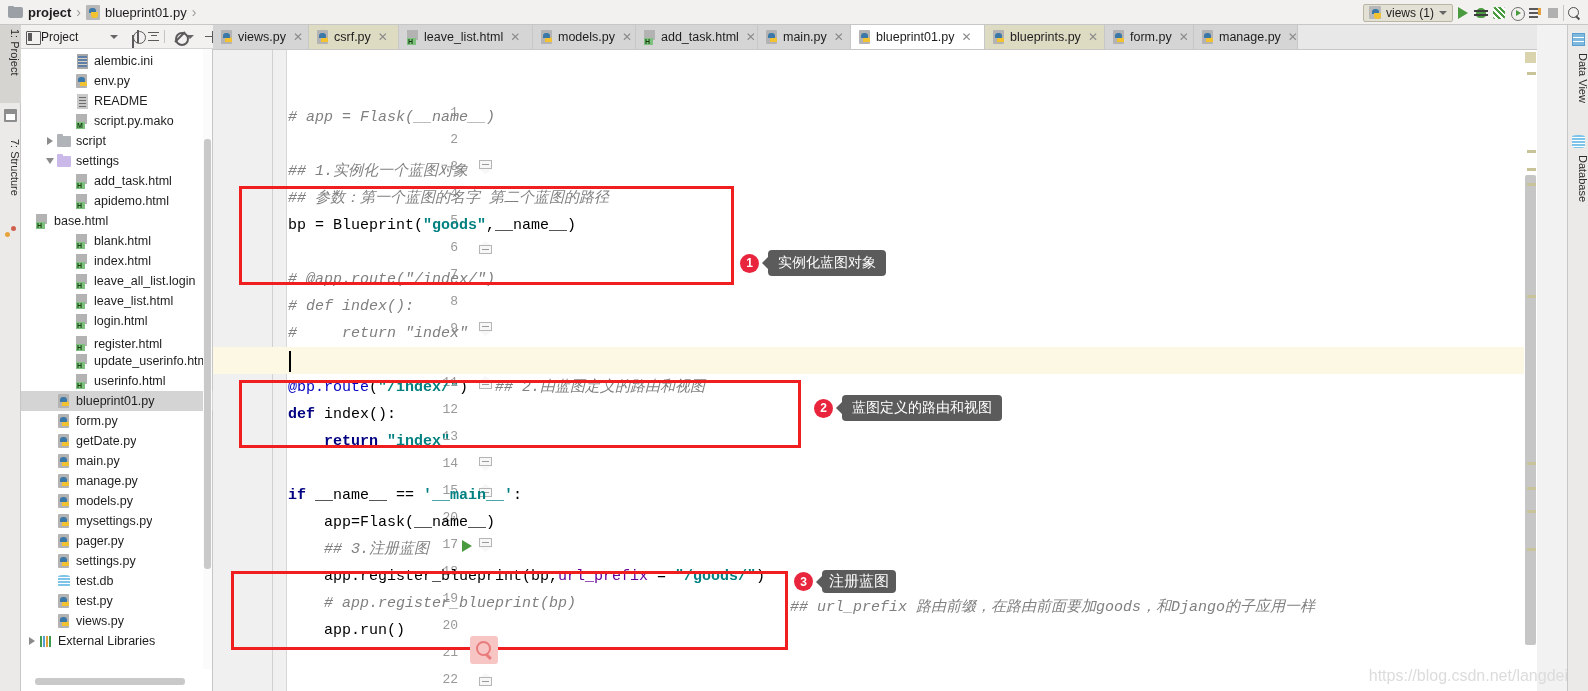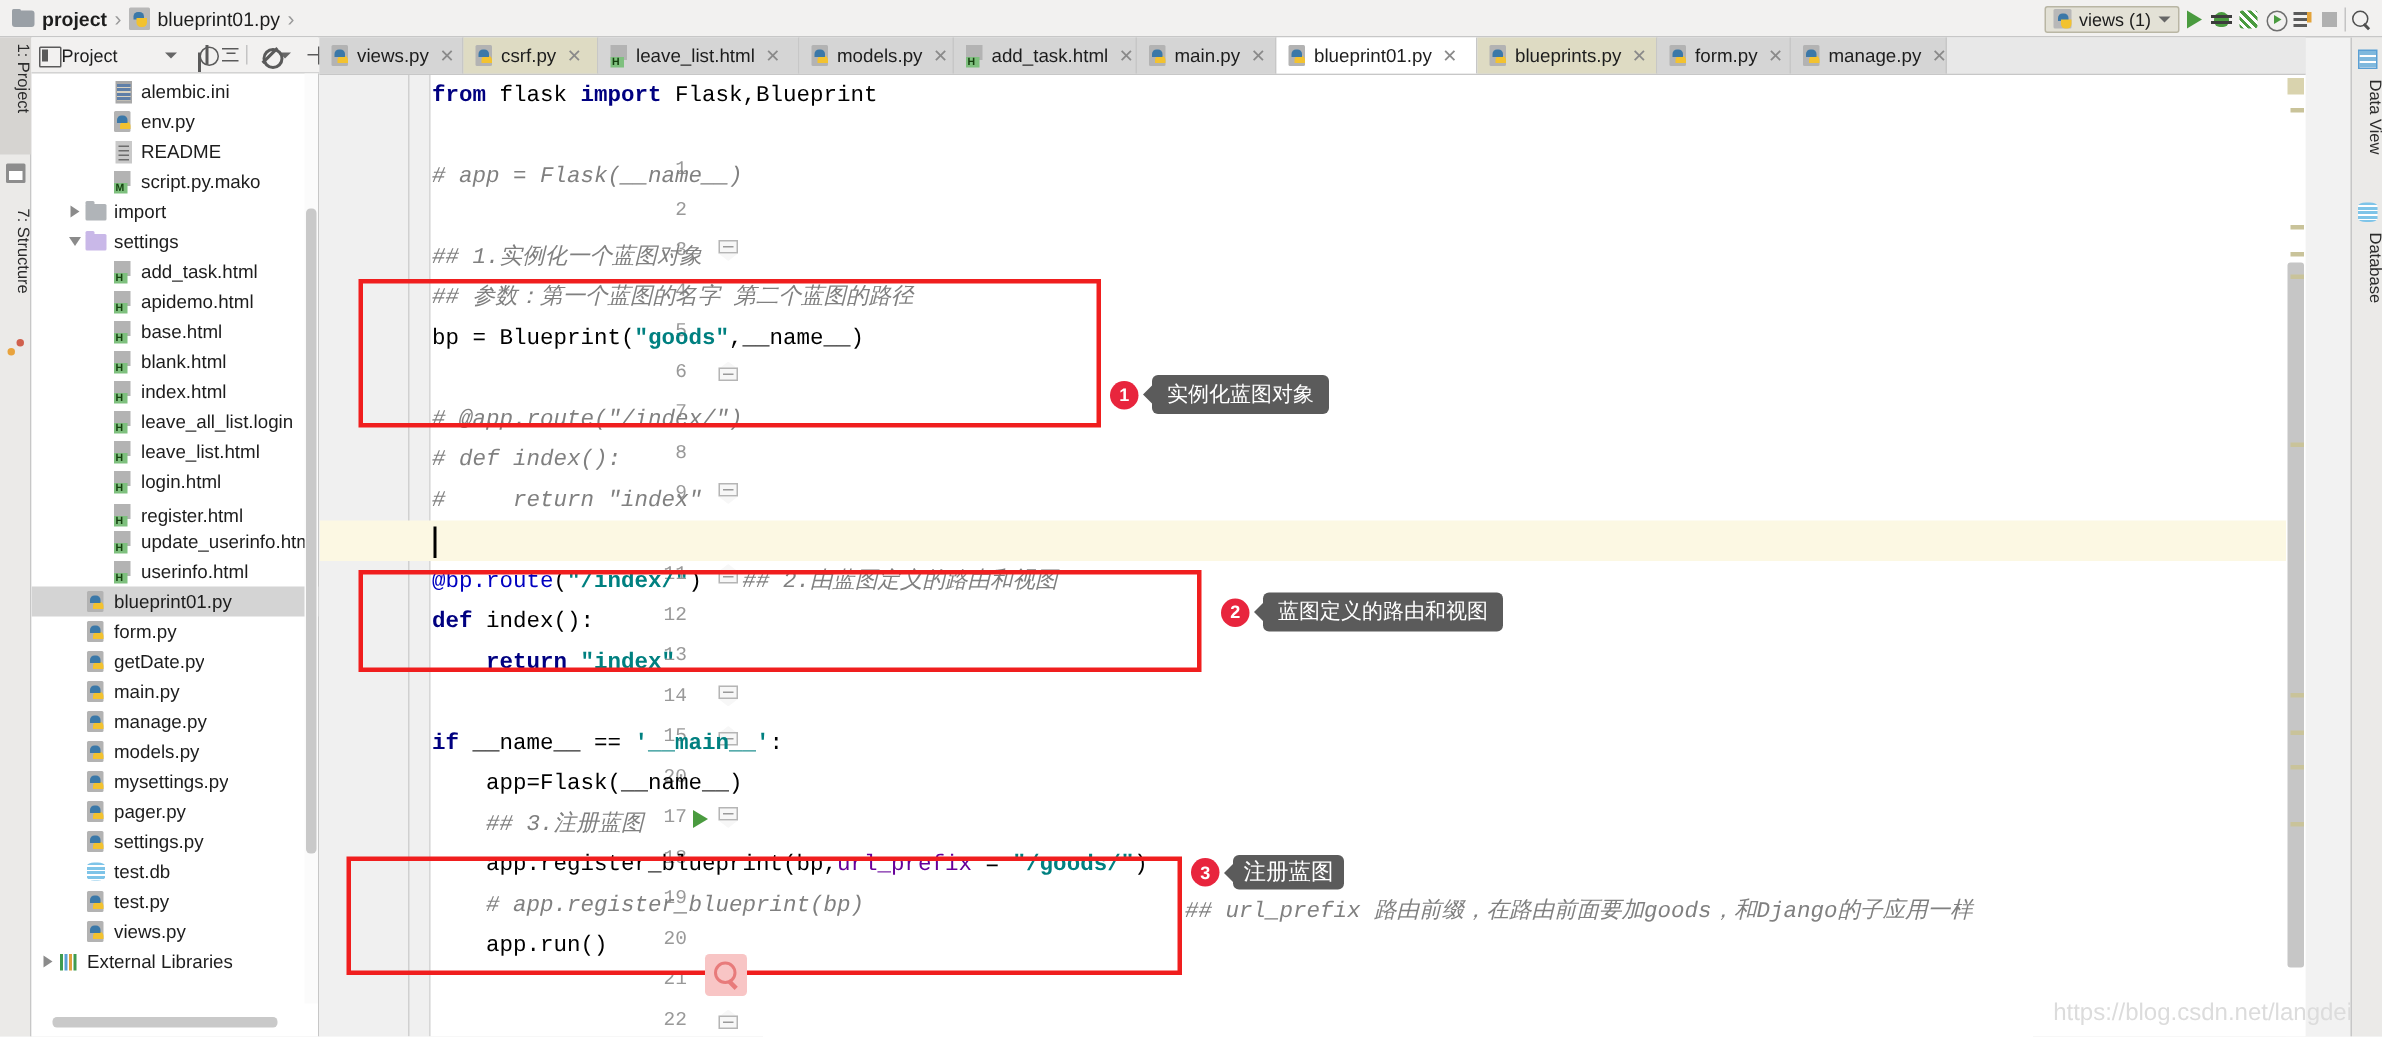--- a/index.html
+++ b/index.html
@@ -382,21 +382,21 @@
           <span class="ticon ic-tpl">
             <span class="lt">M</span>
           </span>
           <span class="tlabel">script.py.mako</span>
         </div>
         <div class="trow" style="padding-left: 22px;">
           <span class="tw">
             <span class="arrow-r"></span>
           </span>
           <span class="ticon ic-folder"></span>
-          <span class="tlabel">import</span>
+          <span class="tlabel">script</span>
         </div>
         <div class="trow" style="padding-left: 22px;">
           <span class="tw">
             <span class="arrow-d"></span>
           </span>
           <span class="ticon ic-folder purple"></span>
           <span class="tlabel">settings</span>
         </div>
         <div class="trow" style="padding-left: 40px;">
           <span class="tw"></span>
@@ -405,21 +405,21 @@
           </span>
           <span class="tlabel">add_task.html</span>
         </div>
         <div class="trow" style="padding-left: 40px;">
           <span class="tw"></span>
           <span class="ticon ic-tpl">
             <span class="lt">H</span>
           </span>
           <span class="tlabel">apidemo.html</span>
         </div>
-        <div class="trow" style="padding-left: 40px;">
+        <div class="trow" style="">
           <span class="tw"></span>
           <span class="ticon ic-tpl">
             <span class="lt">H</span>
           </span>
           <span class="tlabel">base.html</span>
         </div>
         <div class="trow" style="padding-left: 40px;">
           <span class="tw"></span>
           <span class="ticon ic-tpl">
             <span class="lt">H</span>
@@ -677,21 +677,20 @@
           <span class="caph"></span>
           <span class="box"></span>
           <span class="minus" style="top:8px"></span>
         </div>
       </div>
 
     <div class="codearea">
 
       <div class="hlline" style="top:297px"></div>
 
-      <div class="cline" style="top:0px"><span class="kw">from</span> flask <span class="kw">import</span> <span class="fn">Flask,Blueprint</span></div>
       <div class="cline cm" style="top:54px"># app = Flask(__name__)</div>
       <div class="cline cm" style="top:108px">## 1.实例化一个蓝图对象</div>
       <div class="cline cm" style="top:135px">## 参数：第一个蓝图的名字 第二个蓝图的路径</div>
       <div class="cline" style="top:162px">bp = Blueprint(<span class="str">"goods"</span>,__name__)</div>
       <div class="cline cm" style="top:216px"># @app.route("/index/")</div>
       <div class="cline cm" style="top:243px"># def index():</div>
       <div class="cline cm" style="top:270px">#     return "index"</div>
       <div class="caret" style="left:1px;top:301px"></div>
       <div class="cline" style="top:324px"><span class="deco">@bp.route</span>(<span class="str">"/index/"</span>)&nbsp;&nbsp; <span class="cm">## 2.由蓝图定义的路由和视图</span></div>
       <div class="cline" style="top:351px"><span class="kw">def</span> index():</div>

